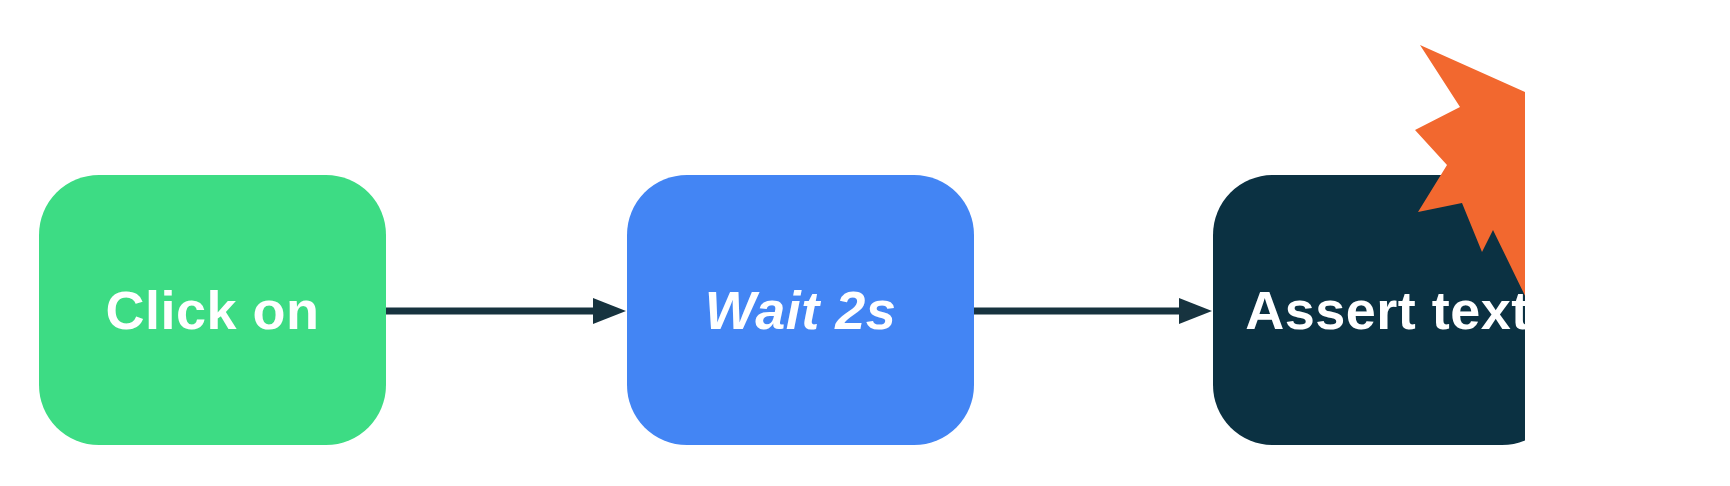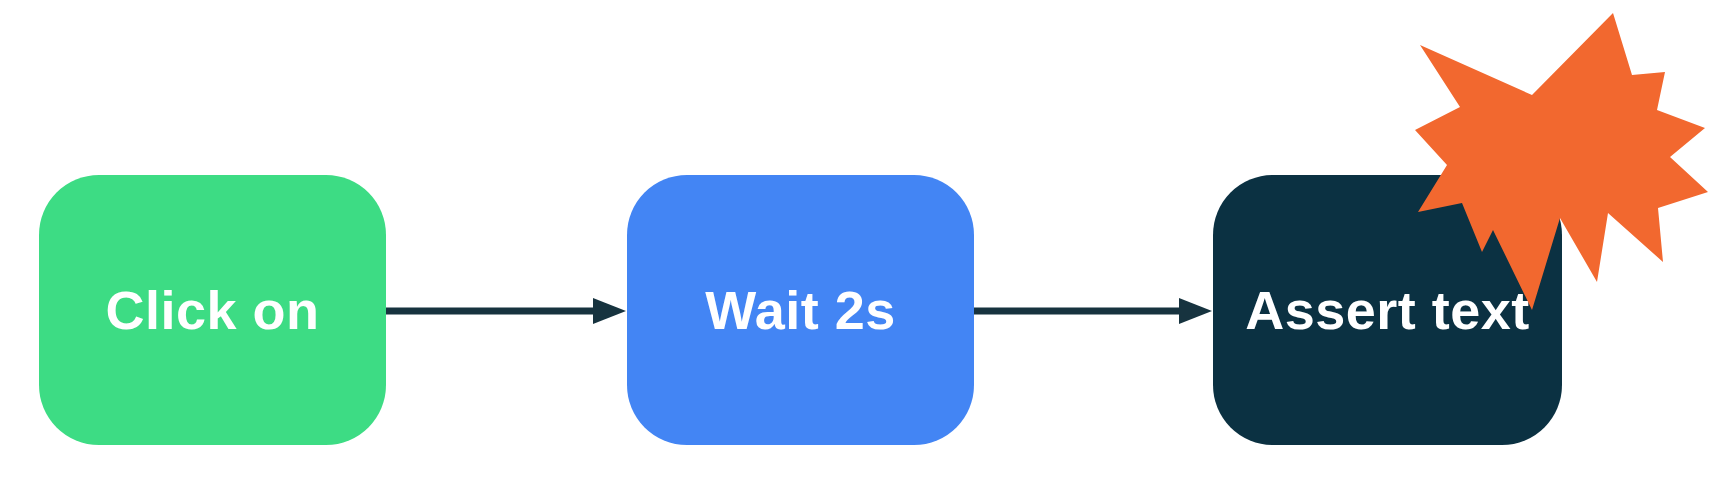--- a/index.html
+++ b/index.html
@@ -2,21 +2,21 @@
 <html><head>
 <meta charset="utf-8">
 <style>
   html, body { margin: 0; padding: 0; }
   body {
     font-family: "Liberation Sans", sans-serif;
     background: #ffffff;
   }
   .canvas {
     position: relative;
-    width: 1730px;
+    width: 1525px;
     height: 486px;
     background: #ffffff;
     overflow: hidden;
   }
   .node {
     position: absolute;
     top: 175px;
     width: 347px;
     height: 270px;
     border-radius: 60px;
@@ -28,21 +28,21 @@
   }
   .node .label {
     color: #ffffff;
     font-weight: bold;
     font-size: 54px;
     line-height: 64px;
     letter-spacing: 0.5px;
   }
   .node .label span { display: block; }
   #node-1 { left: 39px; }
-  #node-2 { left: 627px; }
+  #node-2 { left: 627px; font-style: italic; }
   #node-3 { left: 1213px; width: 349px; }
   .connector {
     position: absolute;
     top: 296px;
     width: 241px;
     height: 30px;
     z-index: 0;
   }
   #connector-1 { left: 386px; }
   #connector-2 { left: 972px; }

